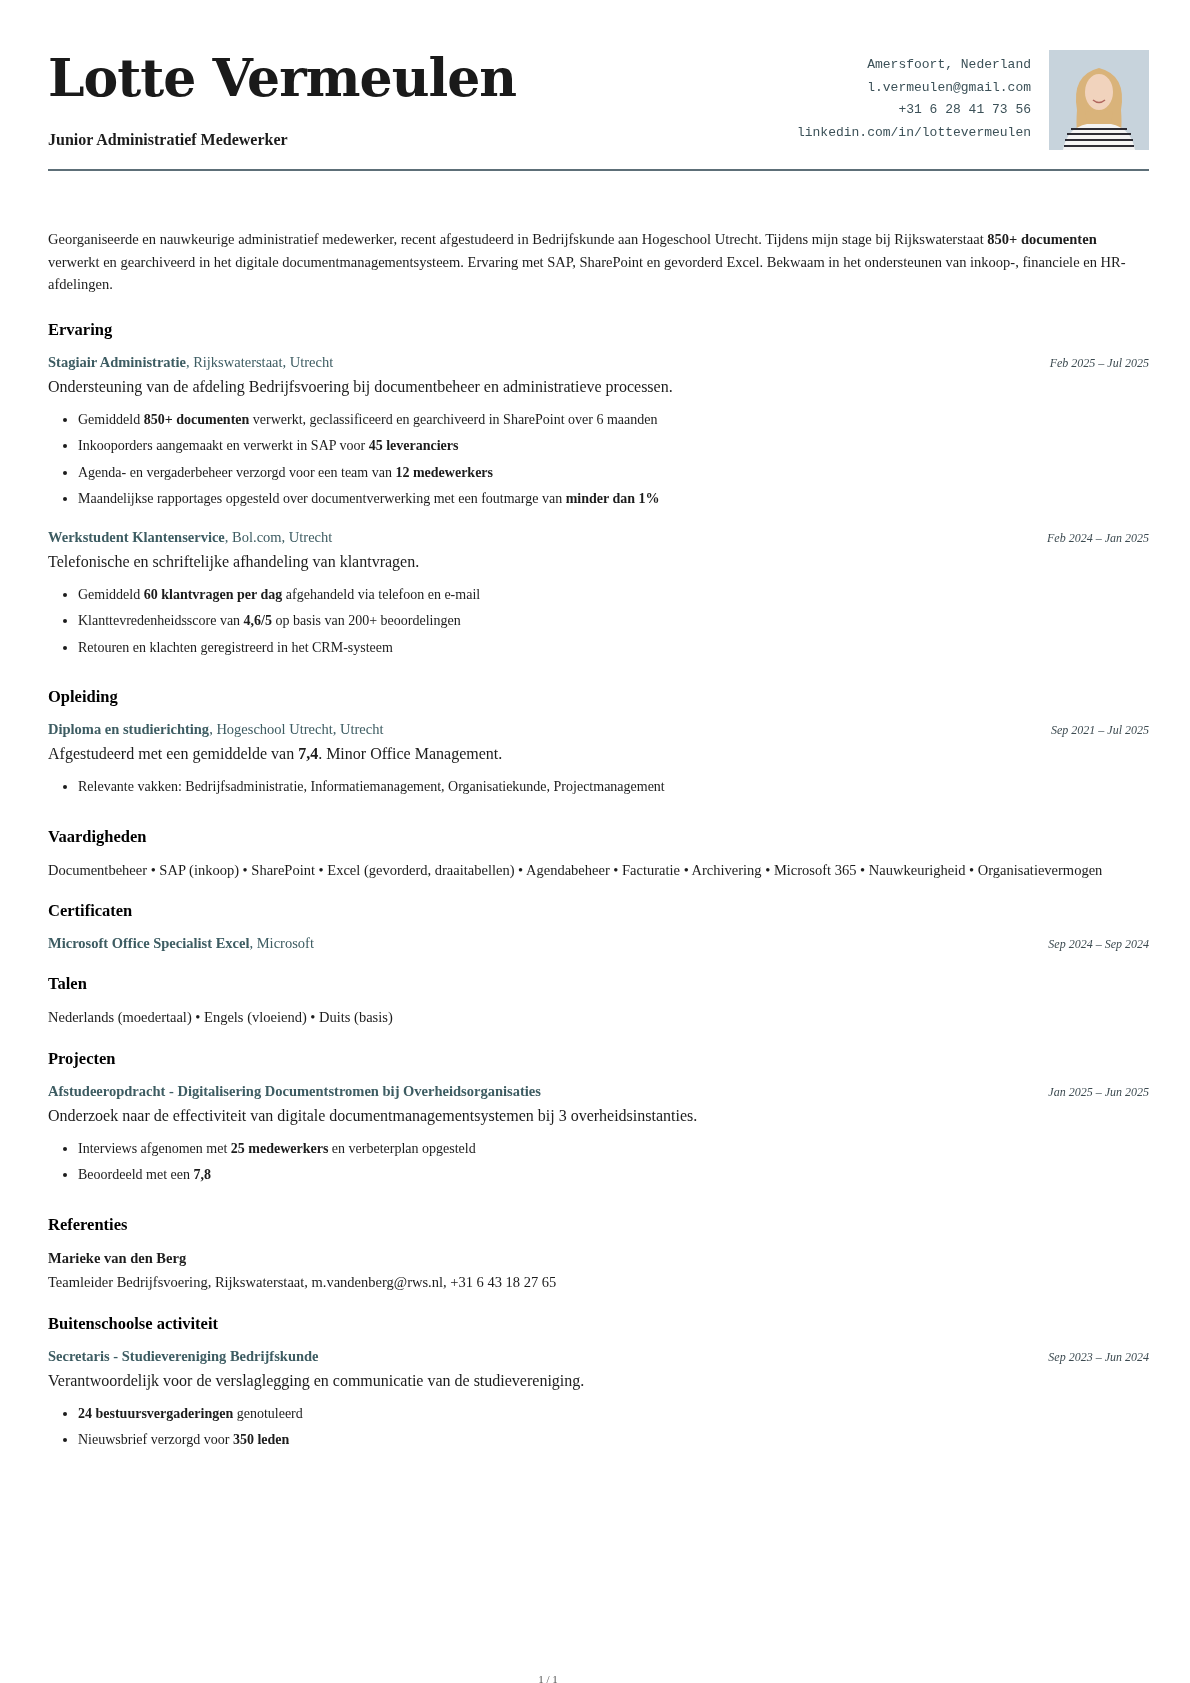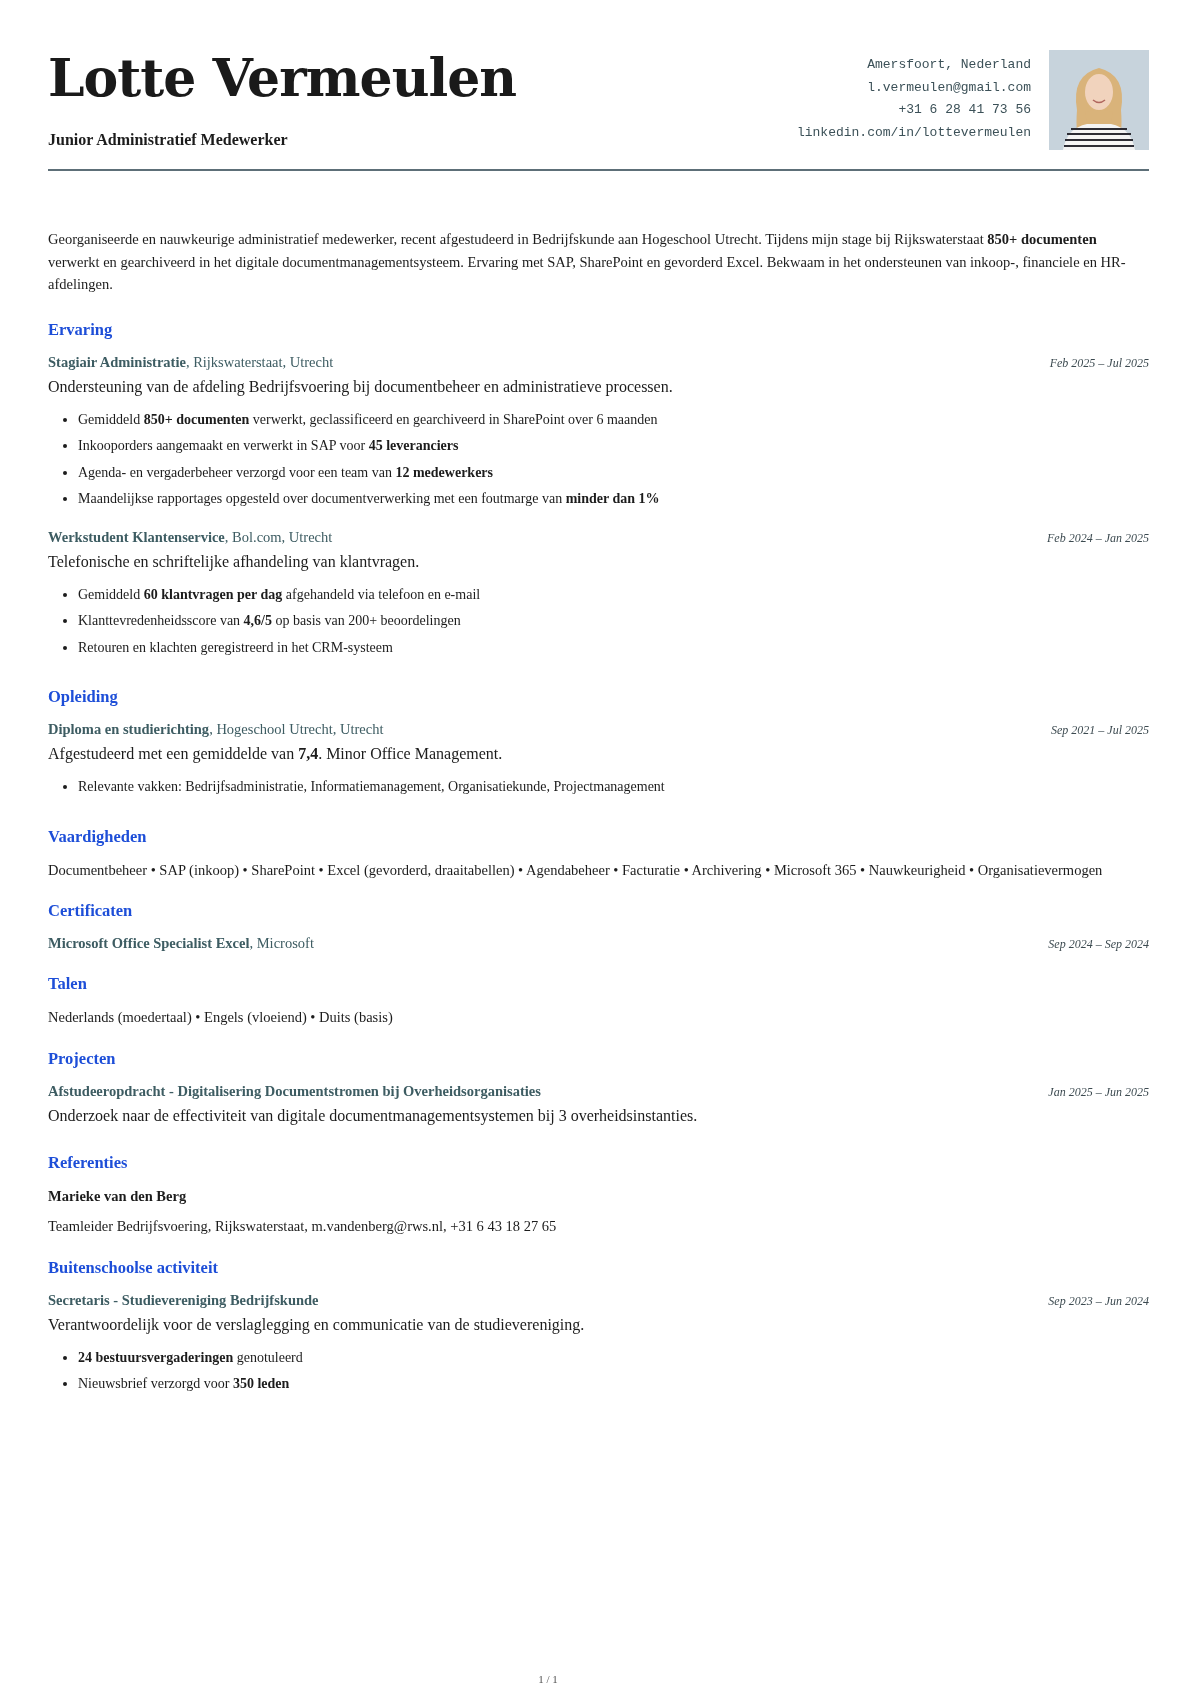--- a/index.html
+++ b/index.html
@@ -30,21 +30,21 @@
   }
   .rule { position: absolute; left: 0; right: 0; top: 169px; height: 2px; background: #5d6f78; }
 
   .summary {
     margin-top: 18px; font-family: "Liberation Serif", serif; font-size: 14.5px; line-height: 22.5px;
   }
   b, .b { font-weight: bold; }
 
   .section-title {
     font-family: "Liberation Serif", serif; font-weight: bold; font-size: 16.5px;
-    margin: 32px 0 12px 0; color: #1d4ed8;
+    margin: 32px 0 12px 0; color: #000000;
   }
   .entry-head {
     display: flex; justify-content: space-between; align-items: baseline;
     font-family: "Liberation Serif", serif; font-size: 14.5px; line-height: 20px; gap: 32px;
   }
   .entry-title { color: #3d5c62; }
   .entry-title .t { font-weight: bold; }
   .entry-date { font-style: italic; font-size: 12px; color: #3c4a50; }
   .entry-desc { font-family: "Liberation Serif", serif; font-size: 16px; line-height: 22px; margin-top: 3px; }
   ul.bullets {
@@ -150,25 +150,29 @@
   <div class="section-title" style="margin-top:20px">Talen</div>
   <div class="plain">Nederlands (moedertaal) • Engels (vloeiend) • Duits (basis)</div>
 
   <div class="section-title" style="margin-top:20px">Projecten</div>
   <div class="entry">
     <div class="entry-head">
       <span class="entry-title"><span class="t">Afstudeeropdracht - Digitalisering Documentstromen bij Overheidsorganisaties</span></span>
       <span class="entry-date">Jan 2025 – Jun 2025</span>
     </div>
     <div class="entry-desc">Onderzoek naar de effectiviteit van digitale documentmanagementsystemen bij 3 overheidsinstanties.</div>
+    <ul class="bullets">
+      <li><span>Interviews afgenomen met </span><b>25 medewerkers</b><span> en verbeterplan opgesteld</span></li>
+      <li><span>Beoordeeld met een </span><b>7,8</b><span></span></li>
+    </ul>
   </div>
 
   <div class="section-title" style="margin-top:26px">Referenties</div>
   <div class="ref-name">Marieke van den Berg</div>
-  <div class="plain" style="margin-top:8px">Teamleider Bedrijfsvoering, Rijkswaterstaat, m.vandenberg@rws.nl, +31 6 43 18 27 65</div>
+  <div class="plain" style="margin-top:2px">Teamleider Bedrijfsvoering, Rijkswaterstaat, m.vandenberg@rws.nl, +31 6 43 18 27 65</div>
 
   <div class="section-title" style="margin-top:20px">Buitenschoolse activiteit</div>
   <div class="entry">
     <div class="entry-head">
       <span class="entry-title"><span class="t">Secretaris - Studievereniging Bedrijfskunde</span></span>
       <span class="entry-date">Sep 2023 – Jun 2024</span>
     </div>
     <div class="entry-desc">Verantwoordelijk voor de verslaglegging en communicatie van de studievereniging.</div>
     <ul class="bullets">
       <li><span></span><b>24 bestuursvergaderingen</b><span> genotuleerd</span></li>

